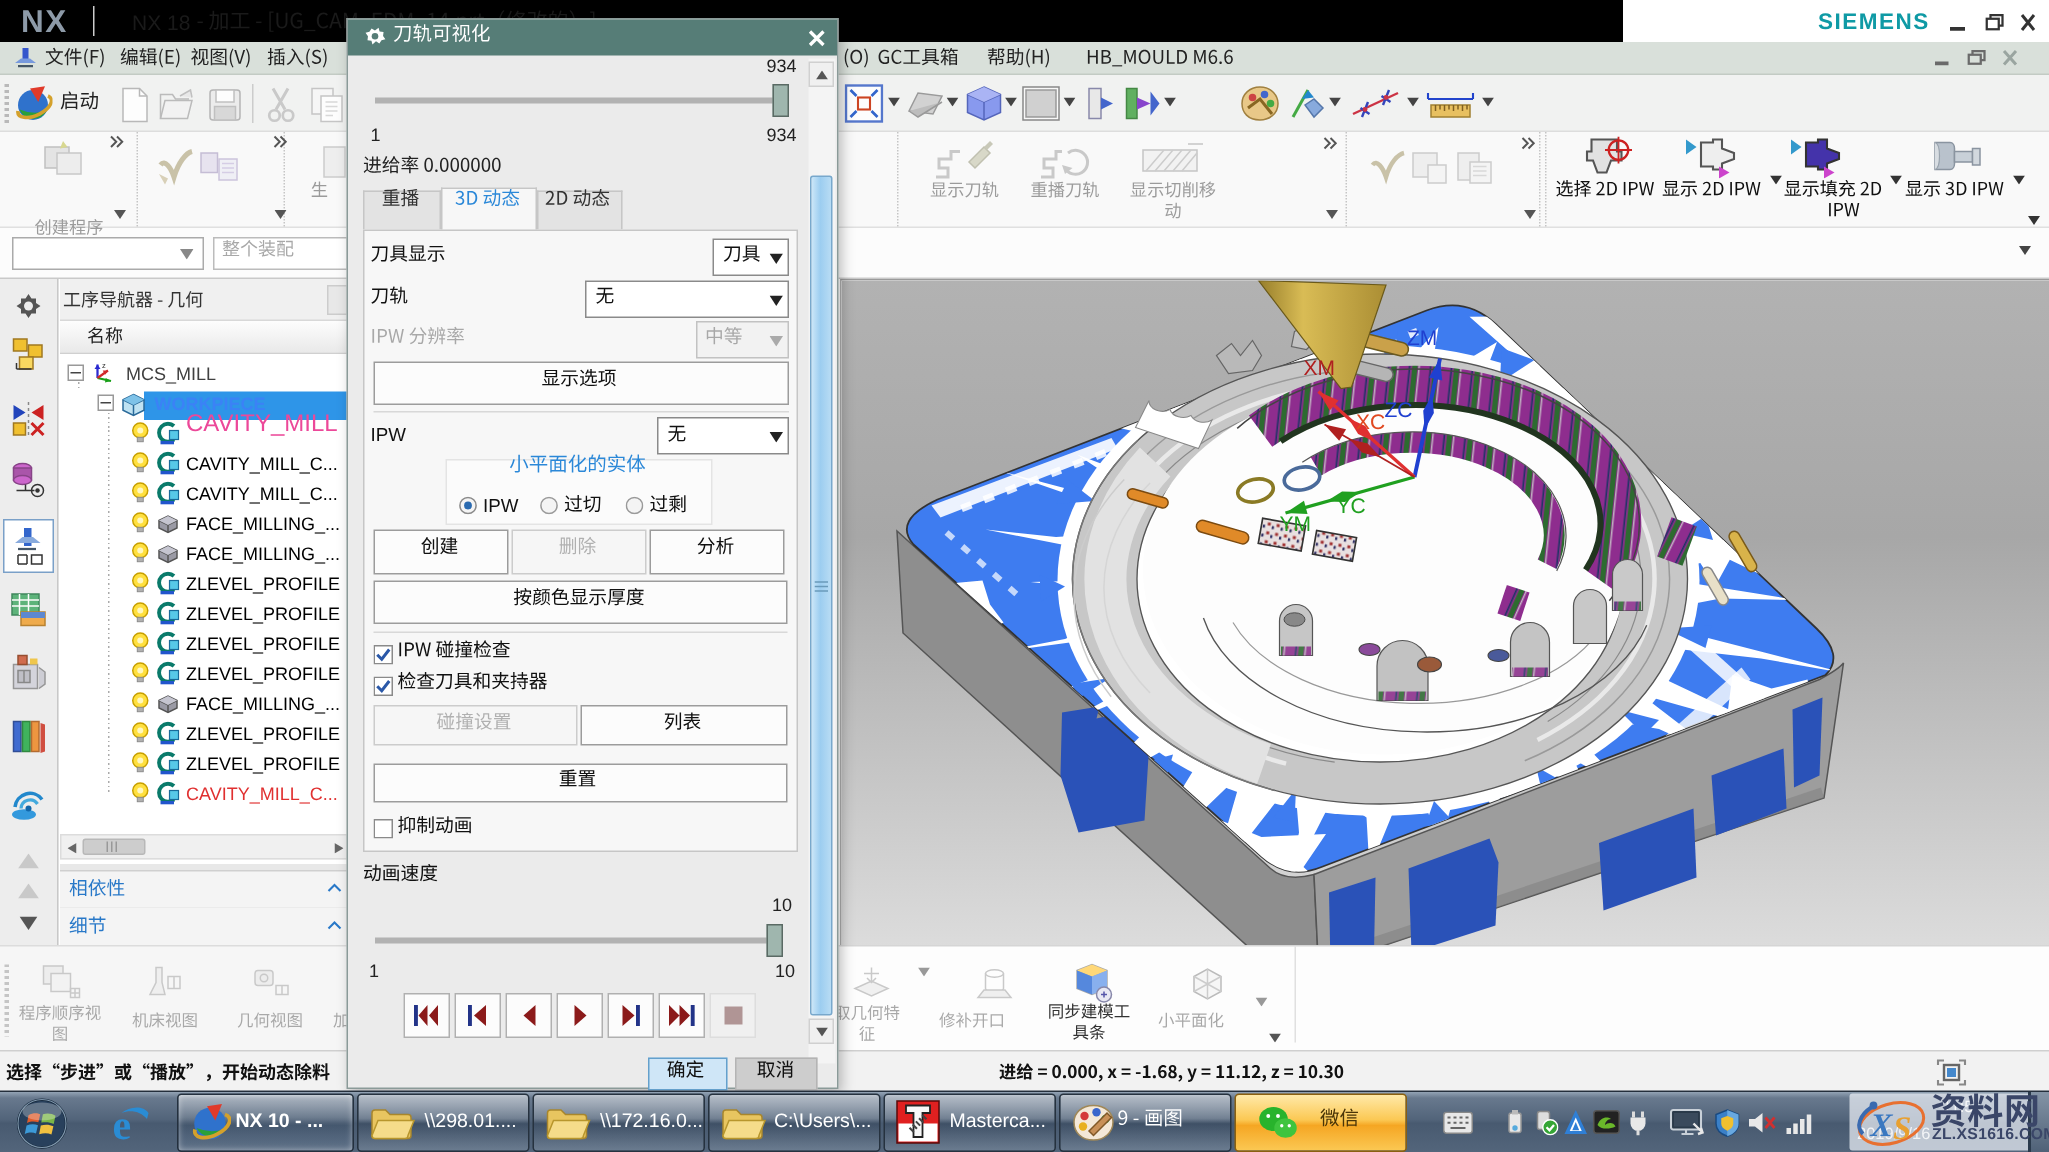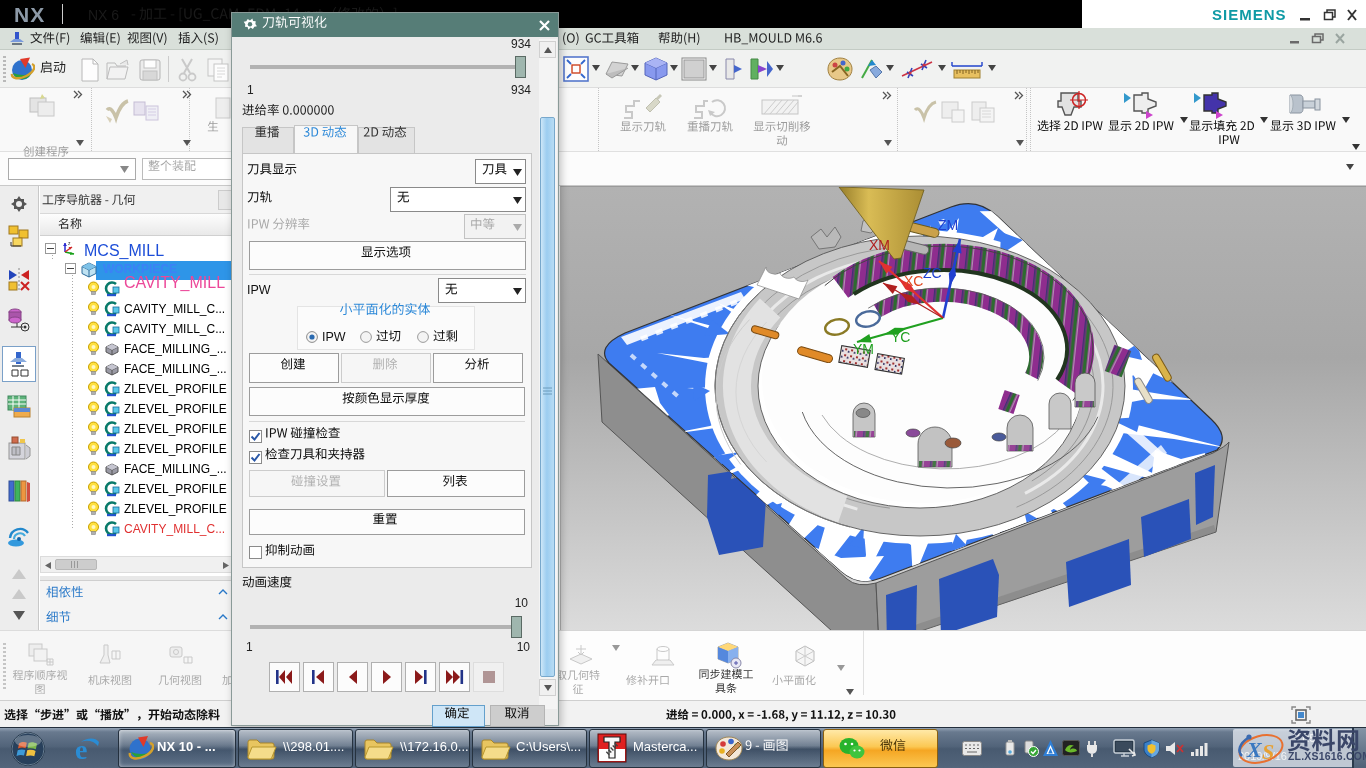--- a/index.html
+++ b/index.html
@@ -650,21 +650,21 @@
       <path d="M6 10 L24 20 M24 10 L6 20 M15 5 V25" stroke="#ccc"></path>
     </svg>
   <svg class="abs" style="left:277px;top:34px" width="8" height="6" viewBox="0 0 8 6">
       <path d="M0 0 H8 L4 6 Z" fill="#999"></path>
     </svg>
   <div class="abs" style="left:303px;top:0;width:1px;height:64px;background:#e0e0e0"></div>
   <svg class="abs" style="left:286px;top:58px" width="8" height="6" viewBox="0 0 8 6">
       <path d="M0 0 H8 L4 6 Z" fill="#555"></path>
     </svg>
 </div>
-<div class="abs" style="left:88px;top:7px;font-size:14px;color:#1a1a1a;font-weight:normal;white-space:nowrap">NX 6</div>
+<div class="abs" style="left:88px;top:7px;font-size:14px;color:#1a1a1a;font-weight:normal;white-space:nowrap">NX 18</div>
 <svg class="abs" style="left:87px;top:281px" width="13" height="16" viewBox="0 0 13 16">
     <circle cx="6.5" cy="6" r="5" fill="#ffe040" stroke="#c8a000"></circle>
     <circle cx="6.5" cy="6" r="2" fill="#fff8c0"></circle>
     <rect x="4.5" y="10.5" width="4" height="3" fill="#b0b0b0" stroke="#888" stroke-width="0.6"></rect>
   </svg>
 <svg class="abs" style="left:104px;top:281px" width="16" height="16" viewBox="0 0 16 16">
     <path d="M12 3 a6 6 0 1 0 0 9" fill="none" stroke="#0a7a6a" stroke-width="2.6"></path>
     <rect x="9" y="6" width="6" height="6" fill="#58c8e8" stroke="#1a6a9a" stroke-width="0.8"></rect>
     <rect x="3" y="13" width="9" height="2.2" fill="#2255cc"></rect>
   </svg>
@@ -794,21 +794,21 @@
     <circle cx="6.5" cy="6" r="5" fill="#ffe040" stroke="#c8a000"></circle>
     <circle cx="6.5" cy="6" r="2" fill="#fff8c0"></circle>
     <rect x="4.5" y="10.5" width="4" height="3" fill="#b0b0b0" stroke="#888" stroke-width="0.6"></rect>
   </svg>
 <svg class="abs" style="left:104px;top:521px" width="16" height="16" viewBox="0 0 16 16">
     <path d="M12 3 a6 6 0 1 0 0 9" fill="none" stroke="#0a7a6a" stroke-width="2.6"></path>
     <rect x="9" y="6" width="6" height="6" fill="#58c8e8" stroke="#1a6a9a" stroke-width="0.8"></rect>
     <rect x="3" y="13" width="9" height="2.2" fill="#2255cc"></rect>
   </svg>
 <div class="abs" style="left:124px;top:522px;font-size:12px;color:#e03030;white-space:nowrap;width:106px;overflow:hidden">CAVITY_MILL_C...</div>
-<div class="abs" style="left:84px;top:242px;font-size:16px;color:#1d4ed8;font-weight:normal;white-space:nowrap">MCS_MILL</div>
+<div class="abs" style="left:84px;top:242px;font-size:12px;color:#404040;font-weight:normal;white-space:nowrap">MCS_MILL</div>
 <div class="abs" style="left:103px;top:262px;font-size:12px;color:#3b82f6;font-weight:bold;white-space:nowrap">WORKPIECE</div>
 <svg class="abs" style="left:0;top:0;pointer-events:none" width="1366" height="768">
     <defs>
       <path id="r2d" d="M46 245H302V315H46Z"></path>
       <path id="r52a0" d="M572 716V-65H644V9H838V-57H913V716ZM644 81V643H838V81ZM195 827 194 650H53V577H192C185 325 154 103 28 -29C47 -41 74 -64 86 -81C221 66 256 306 265 577H417C409 192 400 55 379 26C370 13 360 9 345 10C327 10 284 10 237 14C250 -7 257 -39 259 -61C304 -64 350 -65 378 -61C407 -57 426 -48 444 -22C475 21 482 167 490 612C490 623 490 650 490 650H267L269 827Z"></path>
       <path id="r5de5" d="M52 72V-3H951V72H539V650H900V727H104V650H456V72Z"></path>
       <path id="r5b" d="M106 -170H304V-118H174V739H304V792H106Z"></path>
       <path id="r55" d="M361 -13C510 -13 624 67 624 302V733H535V300C535 124 458 68 361 68C265 68 190 124 190 300V733H98V302C98 67 211 -13 361 -13Z"></path>
       <path id="r47" d="M389 -13C487 -13 568 23 615 72V380H374V303H530V111C501 84 450 68 398 68C241 68 153 184 153 369C153 552 249 665 397 665C470 665 518 634 555 596L605 656C563 700 496 746 394 746C200 746 58 603 58 366C58 128 196 -13 389 -13Z"></path>
       <path id="r5f" d="M13 -140H545V-80H13Z"></path>

